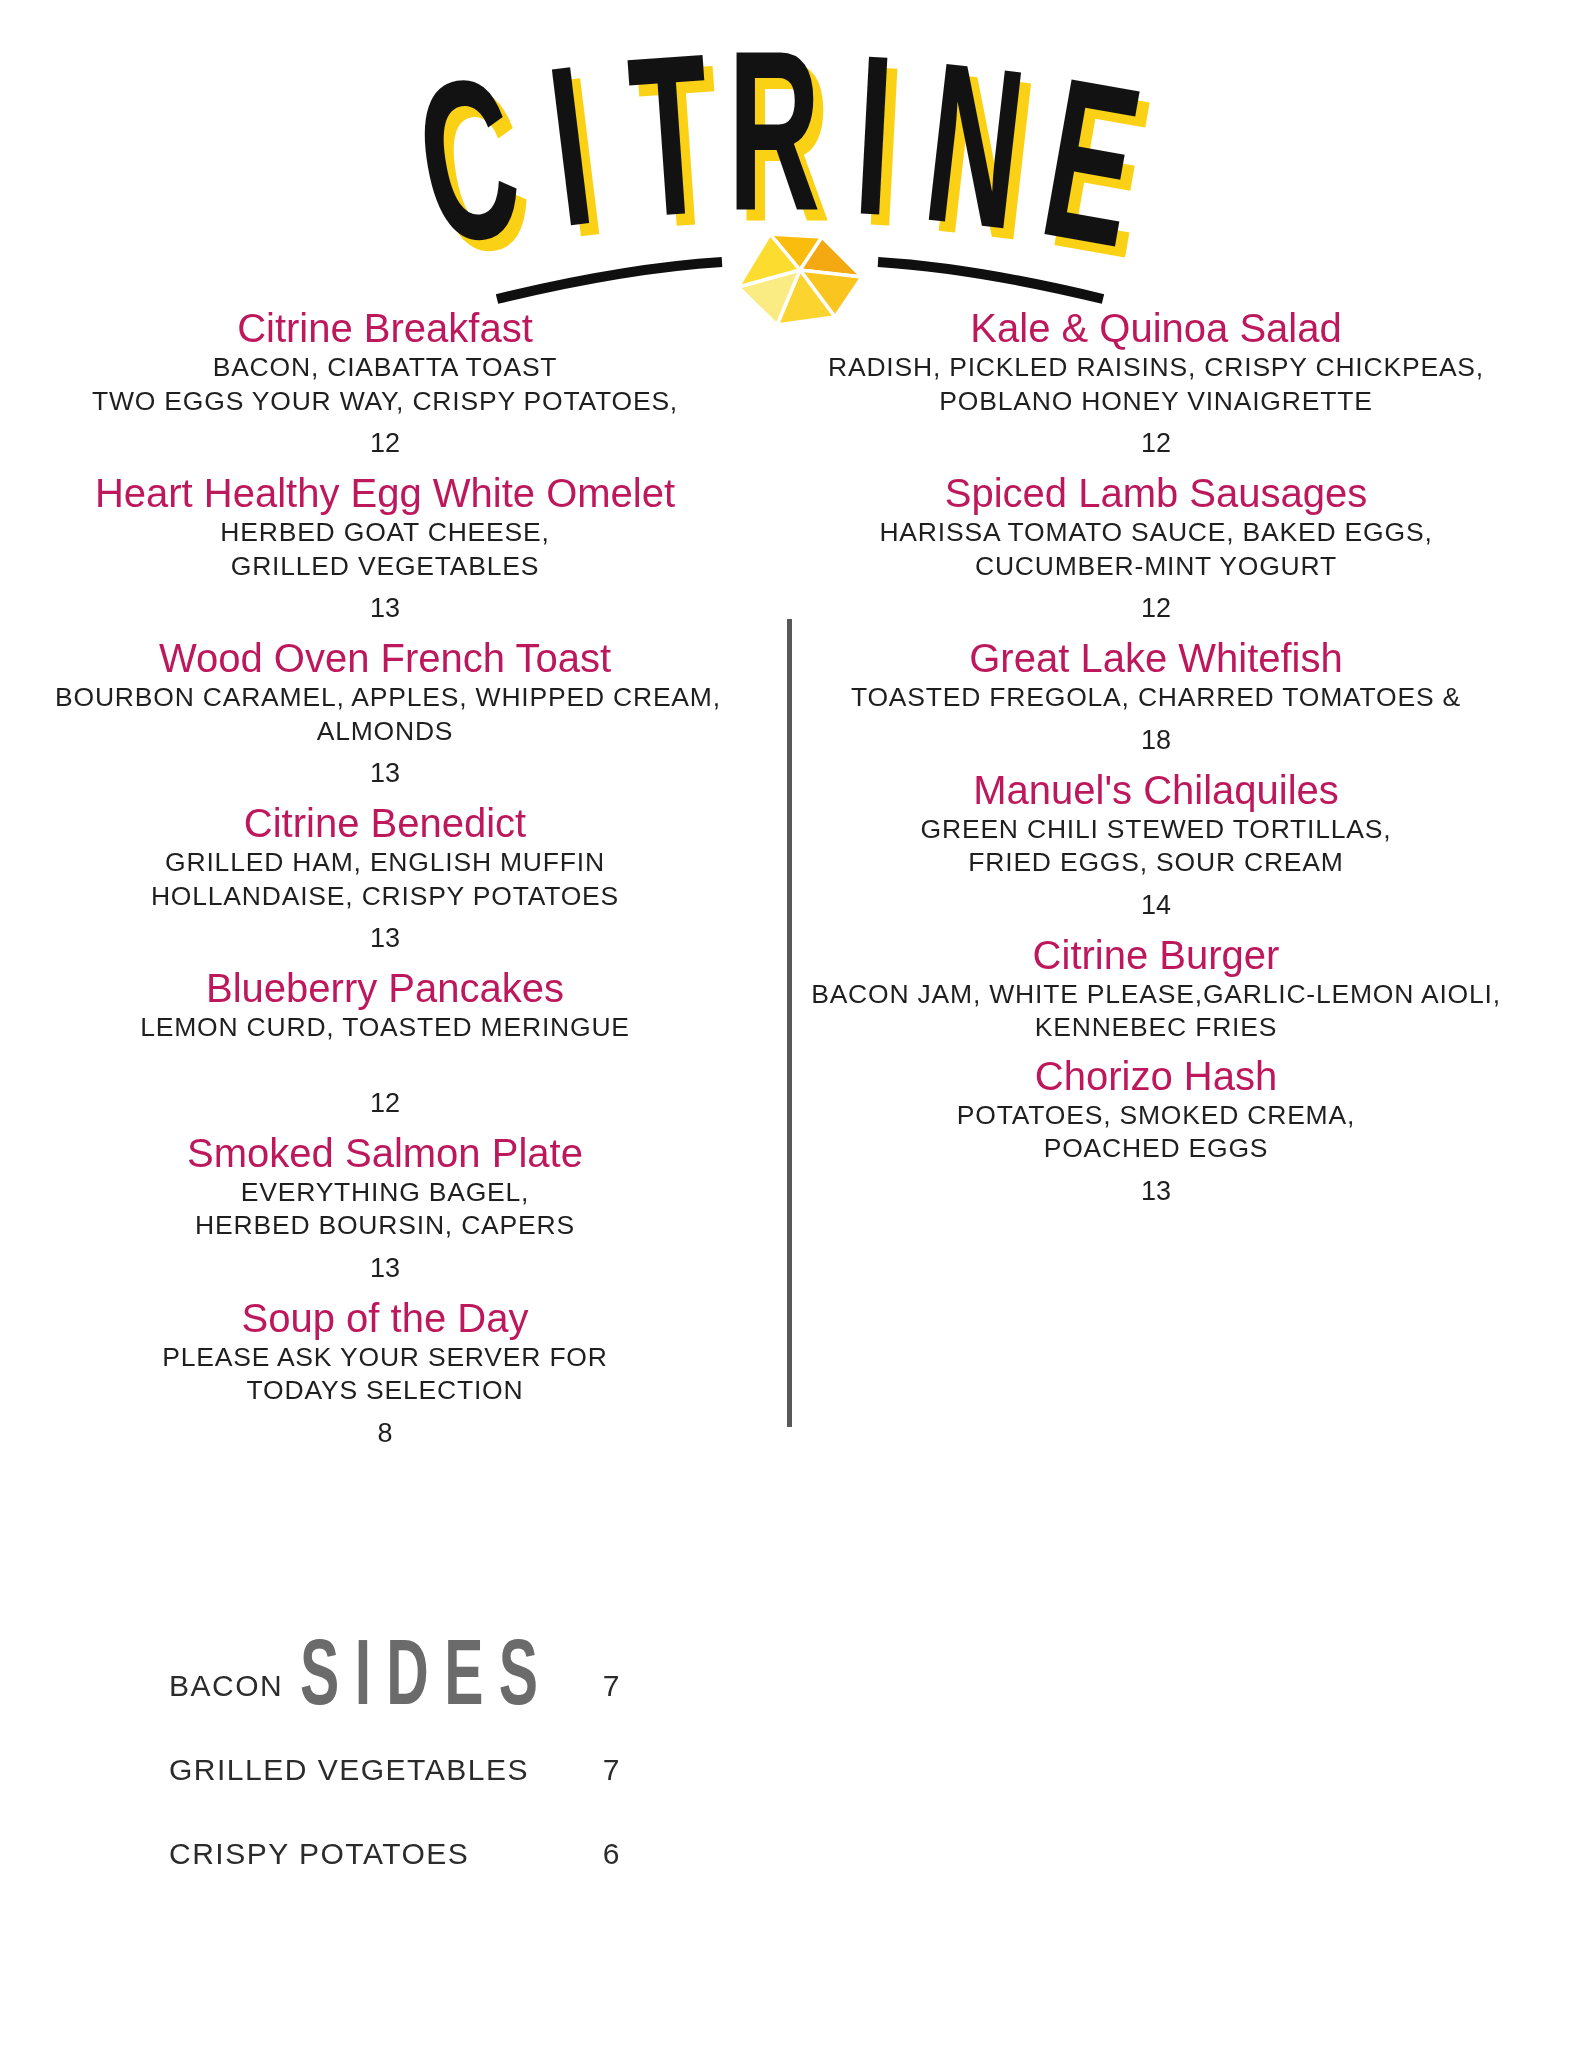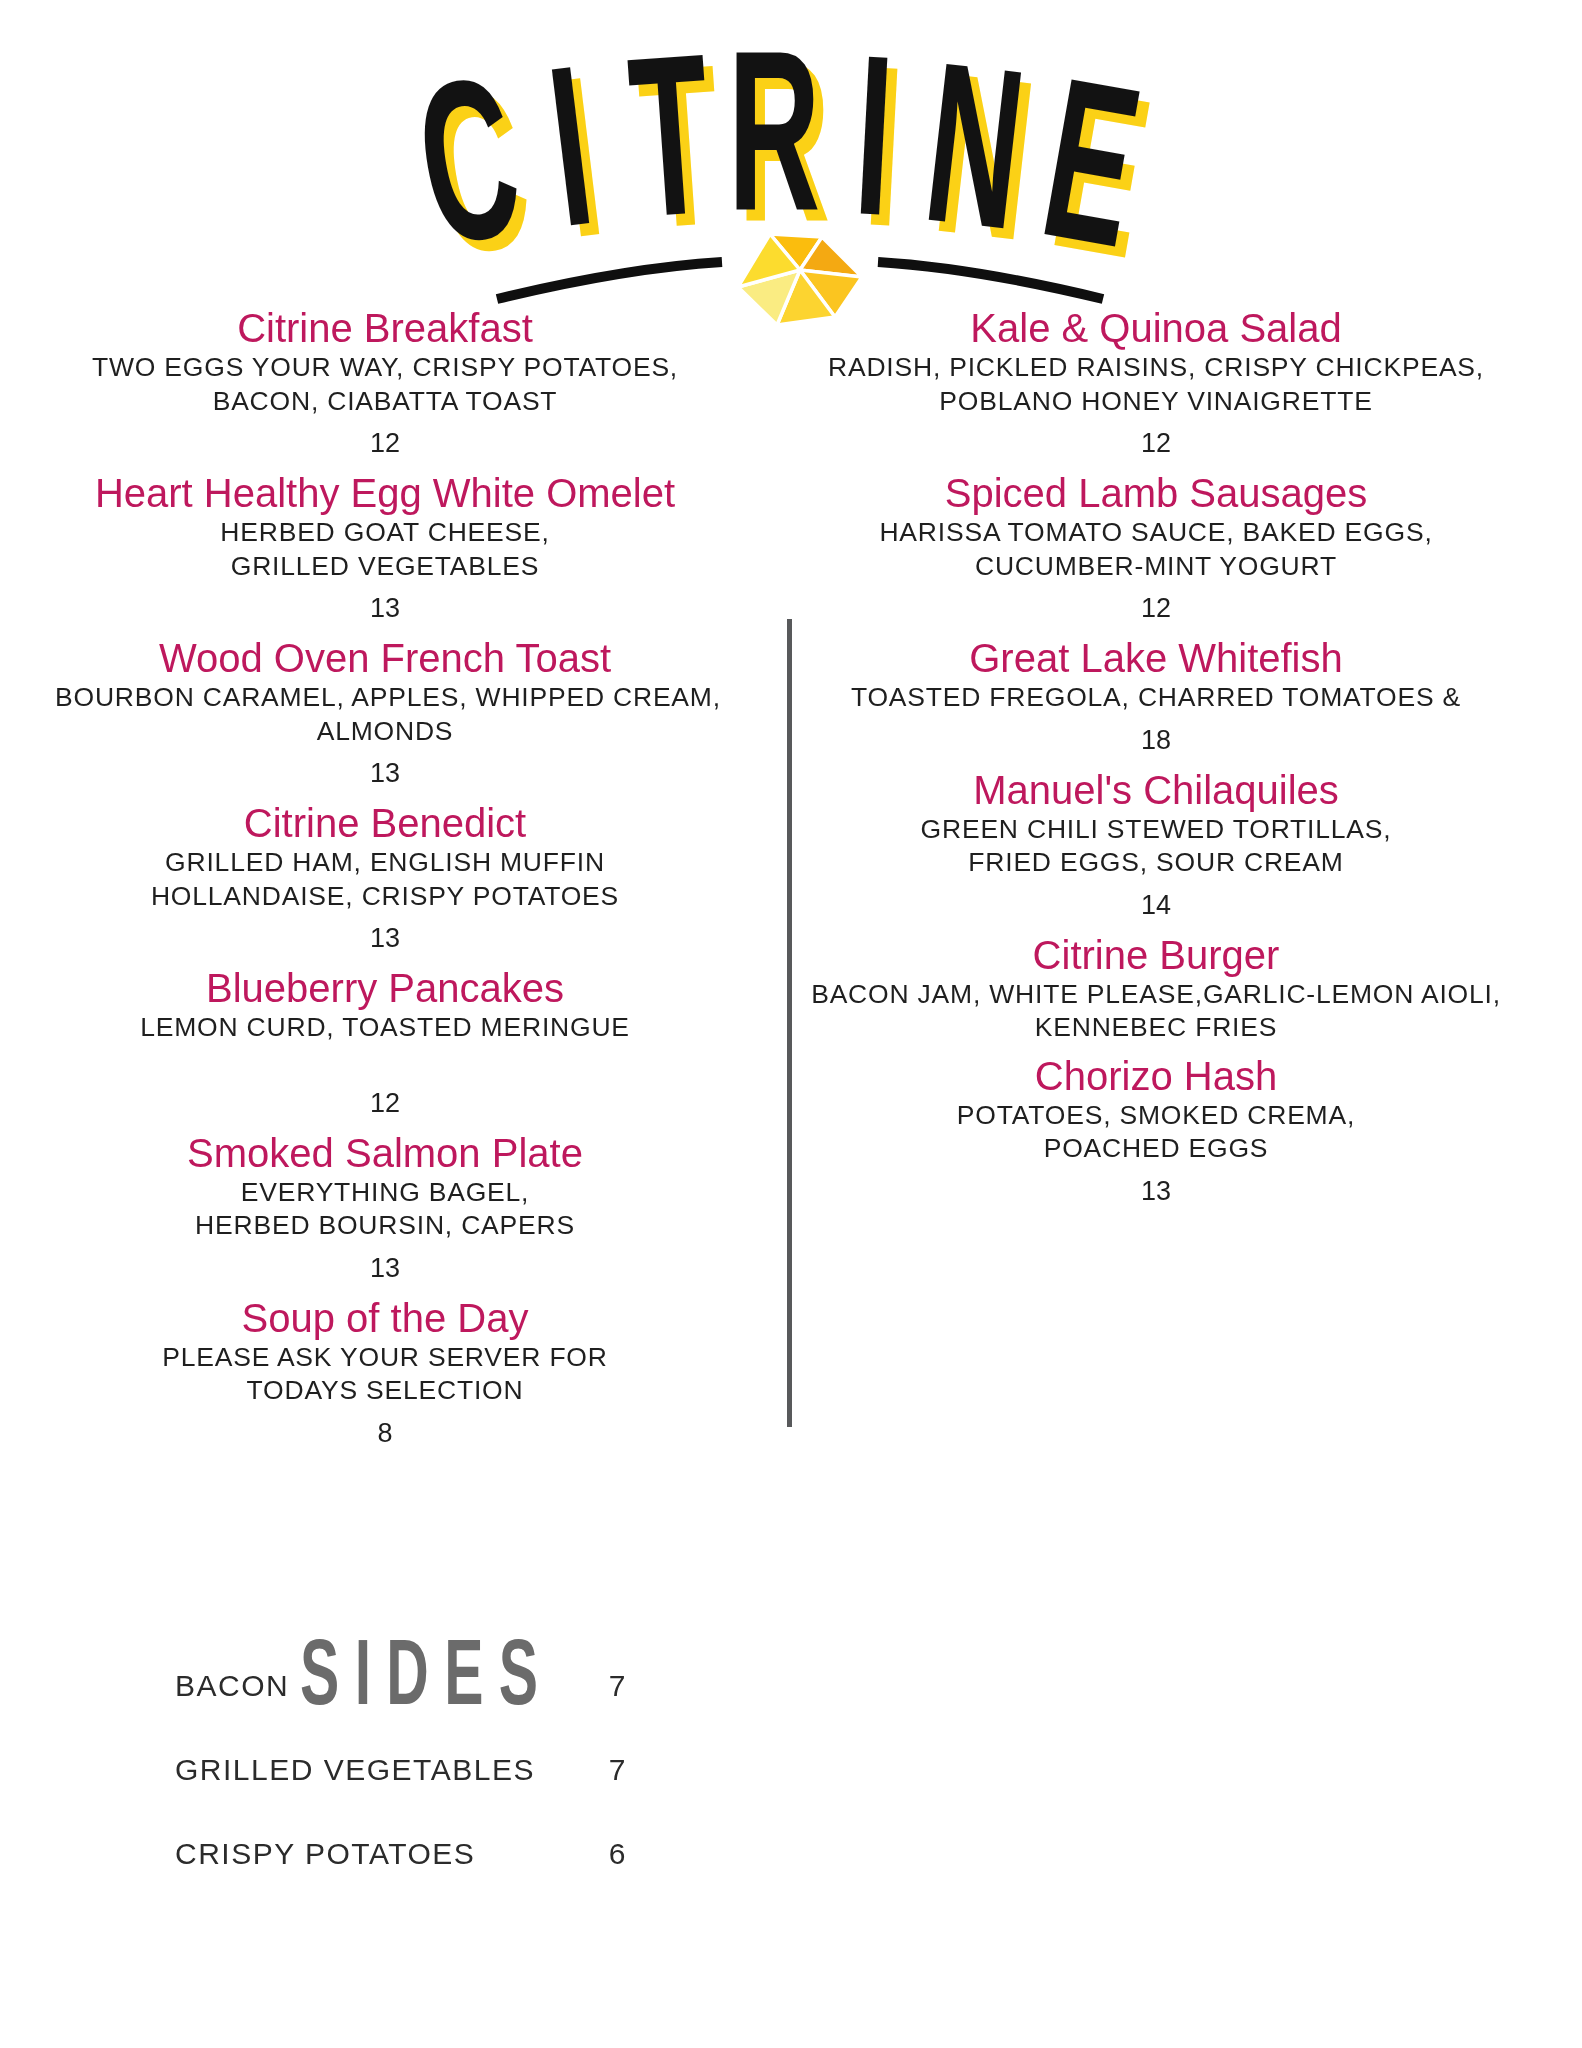--- a/index.html
+++ b/index.html
@@ -33,21 +33,21 @@
   .divider{
     position:absolute;left:787px;top:619px;width:5px;height:808px;
   }
   
   .sides-heading{
     position:absolute;left:300px;top:1544px;
     font-size:92px;font-weight:bold;letter-spacing:24px;
     transform:scaleX(0.64);transform-origin:left top;
     white-space:nowrap;
   }
-  .sides-list{position:absolute;left:175px;top:1668px;width:452px;}
+  .sides-list{position:absolute;left:169px;top:1668px;width:452px;}
   .sides-row{
     display:flex;justify-content:space-between;align-items:baseline;
     font-size:30px;line-height:36px;letter-spacing:1.5px;color:#2b2b2b;
     margin-bottom:48px;white-space:nowrap;
   }
   .side-price{text-align:right;}
 </style>
 </head>
 <body>
 
@@ -84,22 +84,22 @@
         <polygon points="800,270 835,317 777,325" fill="#FCD430"></polygon>
         <polygon points="800,270 777,325 738,287" fill="#FAEC82"></polygon>
         <polygon points="800,270 738,287 770,234" fill="#FCDC2E"></polygon>
       </g>
     </svg>
   </div>
 
   <section class="col col-left" id="col-left">
       <div class="menu-item">
         <div class="item-name">Citrine Breakfast</div>
+        <div class="item-desc">BACON, CIABATTA TOAST</div>
         <div class="item-desc">TWO EGGS YOUR WAY, CRISPY POTATOES,</div>
-        <div class="item-desc">BACON, CIABATTA TOAST</div>
         <div class="item-price">12</div>
       </div>
       <div class="menu-item">
         <div class="item-name">Heart Healthy Egg White Omelet</div>
         <div class="item-desc">HERBED GOAT CHEESE,</div>
         <div class="item-desc">GRILLED VEGETABLES</div>
         <div class="item-price">13</div>
       </div>
       <div class="menu-item">
         <div class="item-name">Wood Oven French Toast</div>

